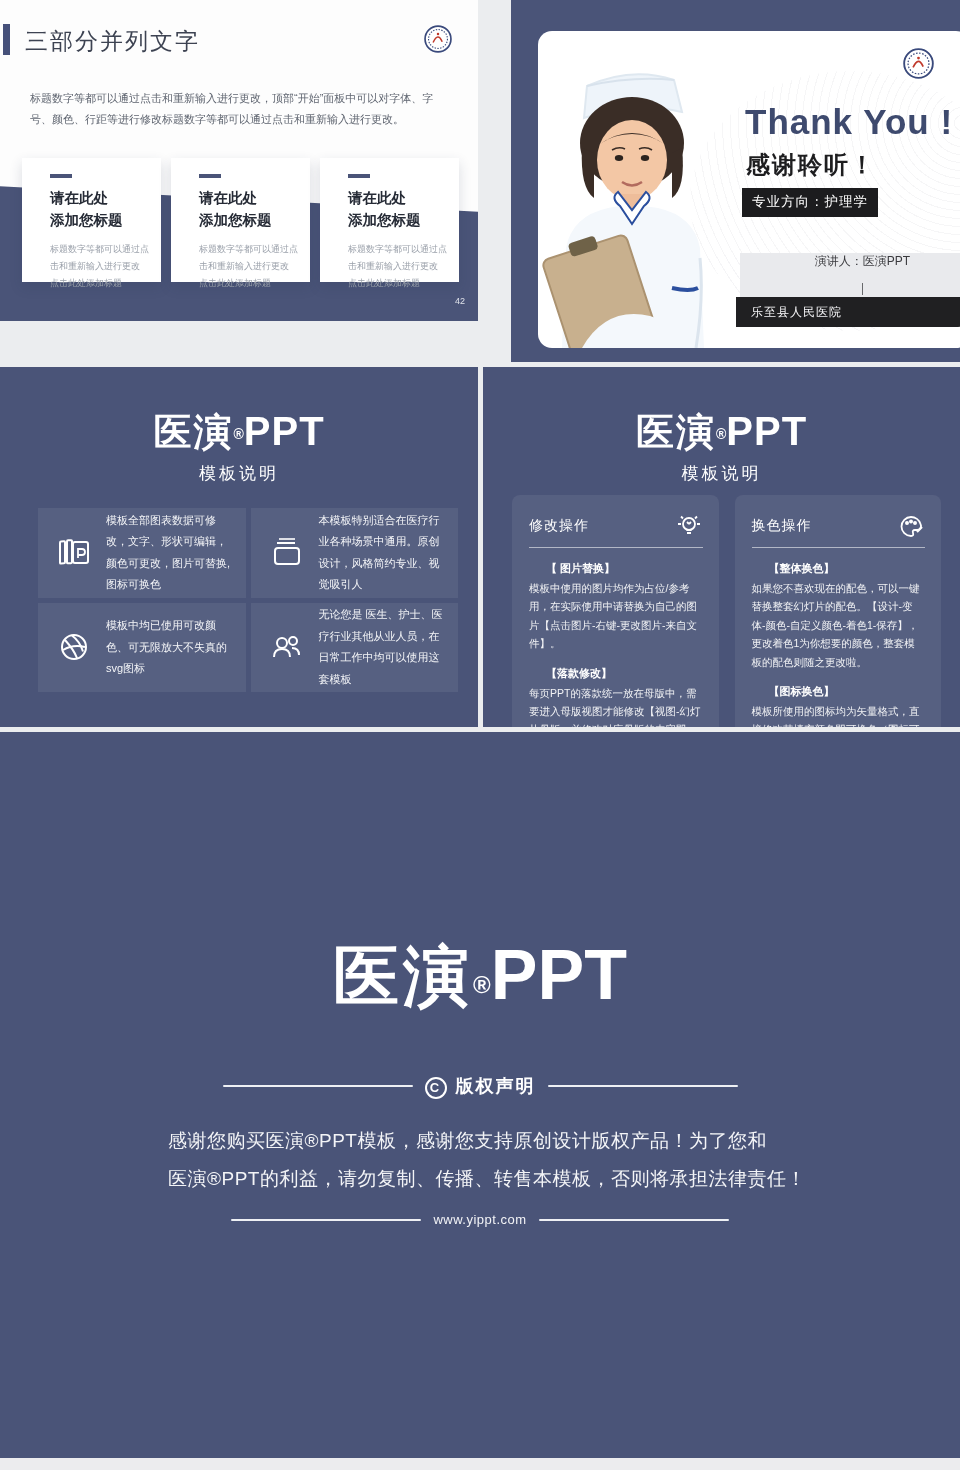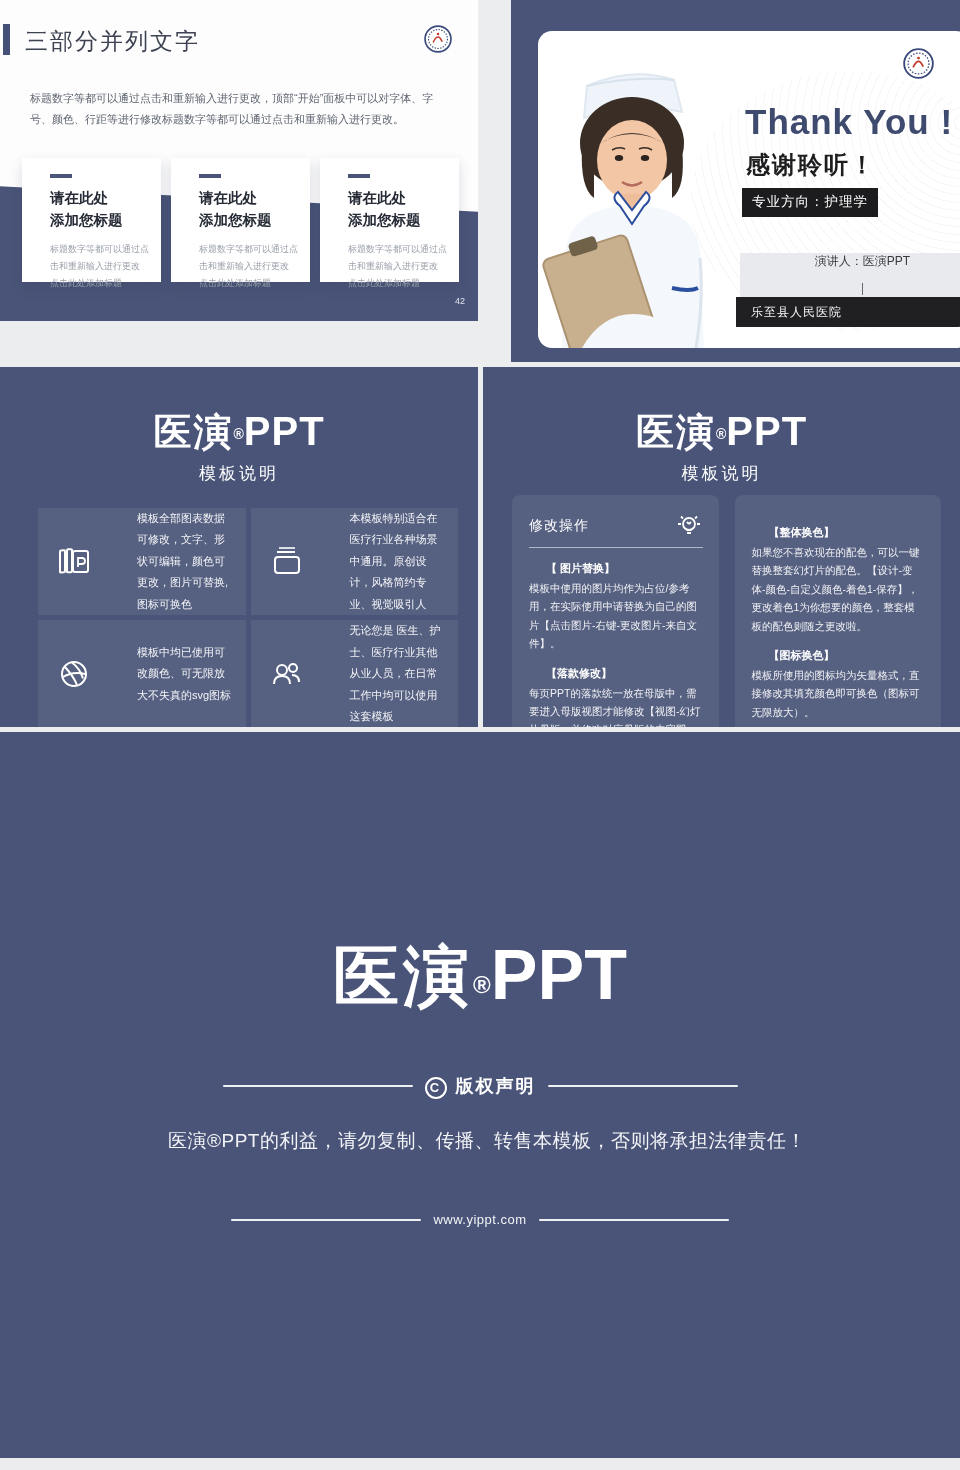--- a/index.html
+++ b/index.html
@@ -49,21 +49,21 @@
   .mid-logo .reg { font-size:14px; vertical-align:super; font-weight:700; }
   .mid-logo .en { font-size:40px; font-weight:800; letter-spacing:1px; }
   .mid-sub { position:absolute; left:0; width:100%; text-align:center; color:#ffffff; font-size:17px; letter-spacing:3px; }
 
   
   .slide3 { left:0; top:367px; width:478px; height:360px; }
   .s3-features { position:absolute; left:38px; top:141px; width:420px; height:184px;
                  display:grid; grid-template-columns:1fr 1fr; grid-template-rows:1fr 1fr; gap:5px; }
   .feature { background:rgba(255,255,255,.07); display:flex; align-items:center; gap:13px; padding:0 14px 0 17px; }
   .feature svg { flex:0 0 auto; }
-  .feature p { font-size:11px; line-height:1.95; color:#f4f5f8;margin-left:31px; }
+  .feature p { font-size:11px; line-height:1.95; color:#f4f5f8; }
 
   
   .slide4 { left:483px; top:367px; width:477px; height:360px; }
   .s4-cols { position:absolute; left:29px; top:128px; width:429px; bottom:0;
              display:grid; grid-template-columns:1fr 1fr; gap:16px; }
   .s4-col { background:rgba(255,255,255,.07); border-radius:8px 8px 0 0; padding:17px 16px 0 17px; }
   .s4-head { display:flex; justify-content:space-between; align-items:center;
              border-bottom:1px solid rgba(255,255,255,.55); padding-bottom:7px; }
   .s4-head .t { font-size:14px; color:#fff; letter-spacing:1px; }
   .s4-sec h4 { margin-top:13px; font-size:11px; font-weight:700; color:#fff;margin-left:17px; }
@@ -241,20 +241,30 @@
         <div class="s4-sec">
           <h4>【 图片替换】</h4>
           <p>模板中使用的图片均作为占位/参考用，在实际使用中请替换为自己的图片【点击图片-右键-更改图片-来自文件】。</p>
         </div>
         <div class="s4-sec">
           <h4>【落款修改】</h4>
           <p>每页PPT的落款统一放在母版中，需要进入母版视图才能修改【视图-幻灯片母版，并修改对应母版的内容即可】。</p>
         </div>
       </div>
       <div class="s4-col">
+        <div class="s4-head">
+          <span class="t">换色操作</span>
+          <svg width="28" height="28" viewBox="0 0 28 28" fill="none" stroke="#fff" stroke-width="1.8">
+            <path d="M14 5 a9.5 9.5 0 1 0 0 19 q3 0 2 -3 q-1 -3 2 -3 h2 a4 4 0 0 0 3.5 -6 A10 10 0 0 0 14 5 Z"></path>
+            <circle cx="10" cy="11" r="1.1" fill="#fff"></circle>
+            <circle cx="14" cy="9.5" r="1.1" fill="#fff"></circle>
+            <circle cx="18" cy="11" r="1.1" fill="#fff"></circle>
+            <path d="M20 20 L25 15" stroke-width="2.2"></path>
+          </svg>
+        </div>
         <div class="s4-sec">
           <h4>【整体换色】</h4>
           <p>如果您不喜欢现在的配色，可以一键替换整套幻灯片的配色。【设计-变体-颜色-自定义颜色-着色1-保存】，更改着色1为你想要的颜色，整套模板的配色则随之更改啦。</p>
         </div>
         <div class="s4-sec">
           <h4>【图标换色】</h4>
           <p>模板所使用的图标均为矢量格式，直接修改其填充颜色即可换色（图标可无限放大）。</p>
         </div>
       </div>
     </div>
@@ -263,20 +273,21 @@
   <div class="cell footer dark">
     <div class="f-logo">
       <span class="cn">医演</span><span class="reg">®</span><span class="en">PPT</span>
     </div>
     <div class="f-rule-row f-copy-head">
       <span class="f-line"></span>
       <span class="txt"><span class="c-circ">C</span><span>版权声明</span></span>
       <span class="f-line"></span>
     </div>
     <div class="f-copy-text">
+      <div>感谢您购买医演®PPT模板，感谢您支持原创设计版权产品！为了您和</div>
       <div>医演®PPT的利益，请勿复制、传播、转售本模板，否则将承担法律责任！</div>
     </div>
     <div class="f-rule-row f-site-row">
       <span class="f-line"></span>
       <span class="txt">www.yippt.com</span>
       <span class="f-line"></span>
     </div>
   </div>
 
   <div class="bottom-strip"></div>

